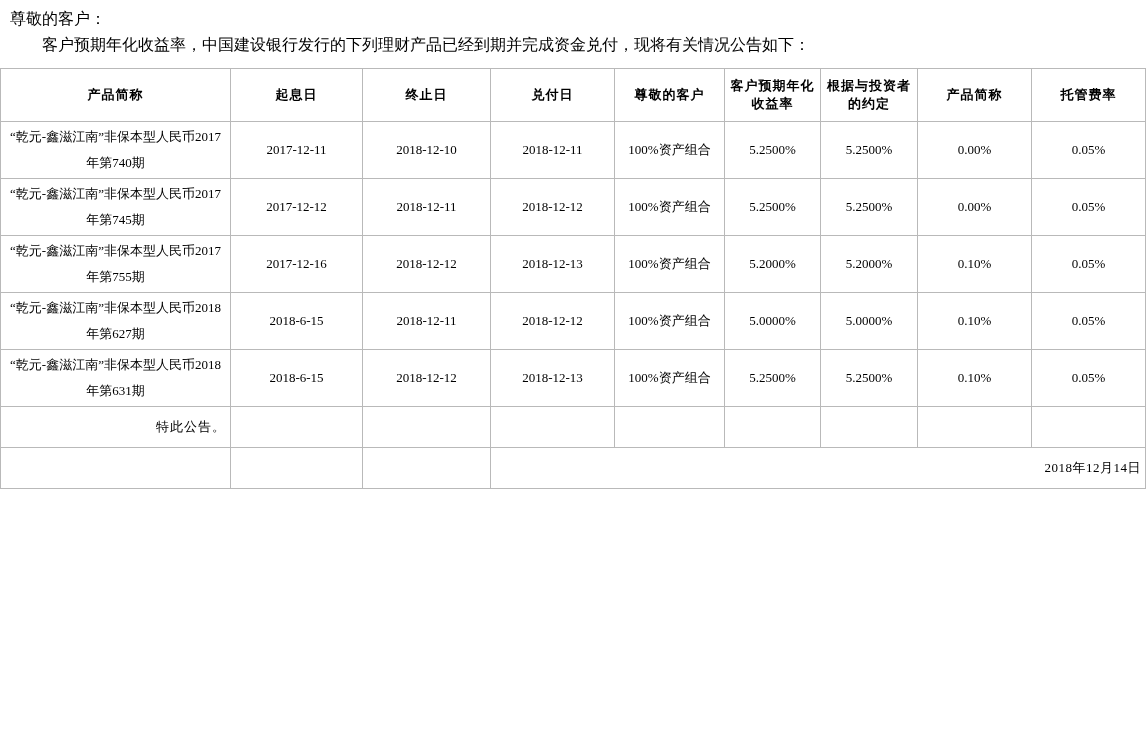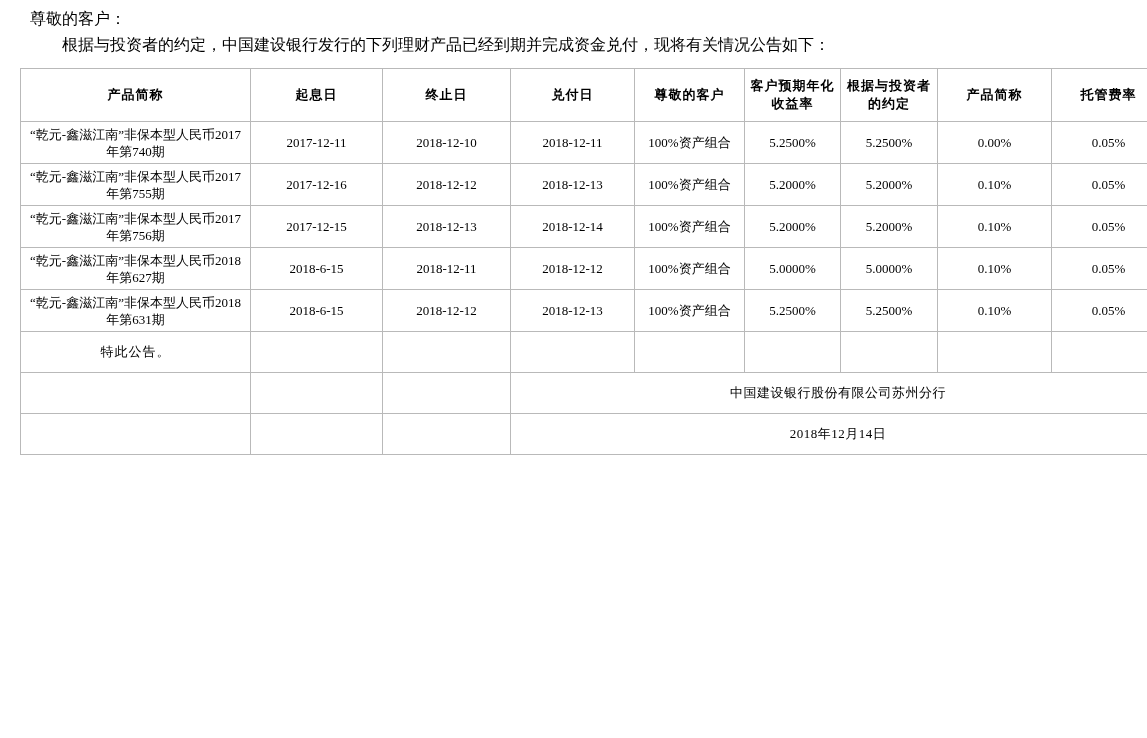--- a/index.html
+++ b/index.html
@@ -12,21 +12,20 @@
     height: 738px;
     font-family: "Liberation Serif", "DejaVu Serif", serif;
     color: #000000;
     overflow: hidden;
   }
   .page {
     position: relative;
     width: 1147px;
     height: 536px;
     box-sizing: border-box;
-    padding-left: 20px;
   }
   .intro {
     padding: 6px 0 0 10px;
   }
   .intro-line {
     font-size: 16px;
     line-height: 26px;
     white-space: nowrap;
   }
   .intro-line.indent {
@@ -51,21 +50,21 @@
     height: 48px;
     font-size: 15px;
     letter-spacing: 1px;
   }
   tbody td {
     height: 37px;
   }
   td.name {
     text-align: left;
     font-size: 13px;
-    line-height: 17px;
+    line-height: 26px;
     padding-left: 3px;
     padding-right: 3px;
     letter-spacing: 0px;
   }
   td.num {
     font-family: "Liberation Serif", "DejaVu Serif", serif;
     font-size: 14px;
   }
   
   col.c0 { width: 230px; }
@@ -73,20 +72,21 @@
   col.c2 { width: 128px; }
   col.c3 { width: 124px; }
   col.c4 { width: 110px; }
   col.c5 { width: 96px; }
   col.c6 { width: 97px; }
   col.c7 { width: 114px; }
   col.c8 { width: 114px; }
 
   tr.tail td {
     height: 36px;
+    text-align: right;
   }
   td.notice {
     text-align: left;
     font-size: 16px;
     padding-left: 36px;
     letter-spacing: 1px;
   }
   td.sign {
     text-align: right;
     font-size: 16px;
@@ -95,21 +95,21 @@
   }
   td.blank { }
 </style>
 </head>
 <body>
 
 <div class="page">
 
   <div class="intro">
     <div class="intro-line">尊敬的客户：</div>
-    <div class="intro-line indent">根据与投资者的约定，中国建设银行发行的下列理财产品已经到期并完成资金兑付，现将有关情况公告如下：</div>
+    <div class="intro-line indent">客户预期年化收益率，中国建设银行发行的下列理财产品已经到期并完成资金兑付，现将有关情况公告如下：</div>
   </div>
 
   <table class="announce">
     <colgroup>
       <col class="c0">
         <col class="c1">
         <col class="c2">
         <col class="c3">
         <col class="c4">
         <col class="c5">
@@ -136,42 +136,42 @@
         <td class="num">2017-12-11</td>
         <td class="num">2018-12-10</td>
         <td class="num">2018-12-11</td>
         <td>100%资产组合</td>
         <td class="num">5.2500%</td>
         <td class="num">5.2500%</td>
         <td class="num">0.00%</td>
         <td class="num">0.05%</td>
       </tr>
       <tr>
+        <td class="name">“乾元-鑫滋江南”非保本型人民币2017年第745期</td>
+        <td class="num">2017-12-12</td>
+        <td class="num">2018-12-11</td>
+        <td class="num">2018-12-12</td>
+        <td>100%资产组合</td>
+        <td class="num">5.2500%</td>
+        <td class="num">5.2500%</td>
+        <td class="num">0.00%</td>
+        <td class="num">0.05%</td>
+      </tr>
+      <tr>
         <td class="name">“乾元-鑫滋江南”非保本型人民币2017年第755期</td>
         <td class="num">2017-12-16</td>
         <td class="num">2018-12-12</td>
         <td class="num">2018-12-13</td>
         <td>100%资产组合</td>
         <td class="num">5.2000%</td>
         <td class="num">5.2000%</td>
         <td class="num">0.10%</td>
         <td class="num">0.05%</td>
       </tr>
       <tr>
-        <td class="name">“乾元-鑫滋江南”非保本型人民币2017年第756期</td>
-        <td class="num">2017-12-15</td>
-        <td class="num">2018-12-13</td>
-        <td class="num">2018-12-14</td>
-        <td>100%资产组合</td>
-        <td class="num">5.2000%</td>
-        <td class="num">5.2000%</td>
-        <td class="num">0.10%</td>
-        <td class="num">0.05%</td>
-      </tr>
-      <tr>
         <td class="name">“乾元-鑫滋江南”非保本型人民币2018年第627期</td>
         <td class="num">2018-6-15</td>
         <td class="num">2018-12-11</td>
         <td class="num">2018-12-12</td>
         <td>100%资产组合</td>
         <td class="num">5.0000%</td>
         <td class="num">5.0000%</td>
         <td class="num">0.10%</td>
         <td class="num">0.05%</td>
       </tr>
@@ -195,24 +195,18 @@
         <td class="blank"></td>
         <td class="blank"></td>
         <td class="blank"></td>
         <td class="blank"></td>
         <td class="blank"></td>
       </tr>
       <tr class="tail">
         <td class="blank"></td>
         <td class="blank"></td>
         <td class="blank"></td>
-        <td class="sign" colspan="6">中国建设银行股份有限公司苏州分行</td>
-      </tr>
-      <tr class="tail">
-        <td class="blank"></td>
-        <td class="blank"></td>
-        <td class="blank"></td>
         <td class="sign" colspan="6">2018年12月14日</td>
       </tr>
     </tbody>
   </table>
 
 </div>
 
 </body></html>

